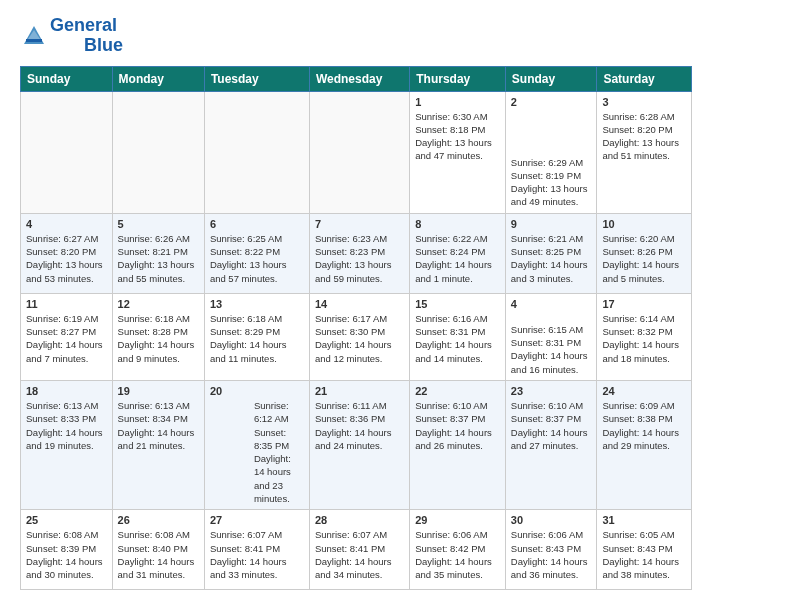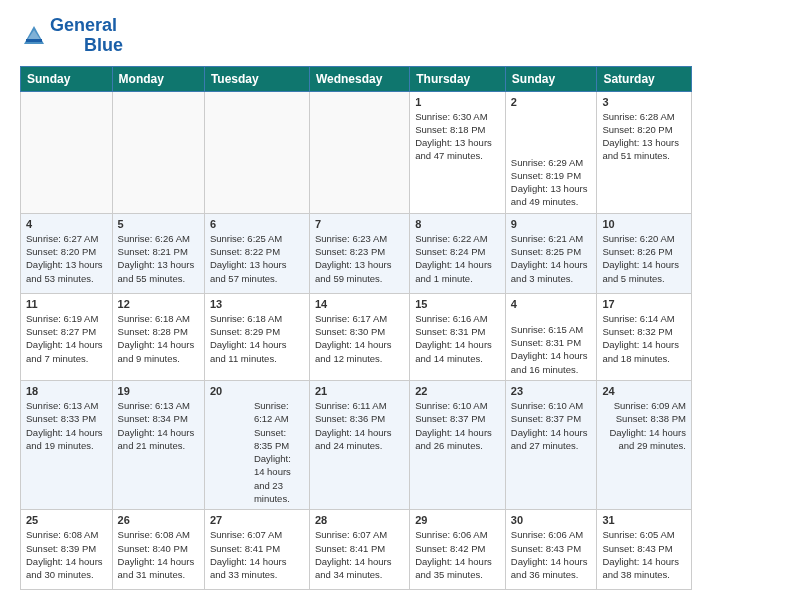--- a/index.html
+++ b/index.html
@@ -262,21 +262,21 @@
 Daylight: 14 hours and 26 minutes.</div>
           </td>
           <td>
             <span class="day-num">23</span>
             <div class="day-info" style="white-space: pre-line;">Sunrise: 6:10 AM
 Sunset: 8:37 PM
 Daylight: 14 hours and 27 minutes.</div>
           </td>
           <td>
             <span class="day-num">24</span>
-            <div class="day-info" style="white-space: pre-line; text-align: right;">Sunrise: 6:09 AM
+            <div class="day-info" style="white-space: pre-line;">Sunrise: 6:09 AM
 Sunset: 8:38 PM
 Daylight: 14 hours and 29 minutes.</div>
           </td>
         </tr>
         <tr>
           <td>
             <span class="day-num">25</span>
             <div class="day-info" style="white-space: pre-line;">Sunrise: 6:08 AM
 Sunset: 8:39 PM
 Daylight: 14 hours and 30 minutes.</div>

